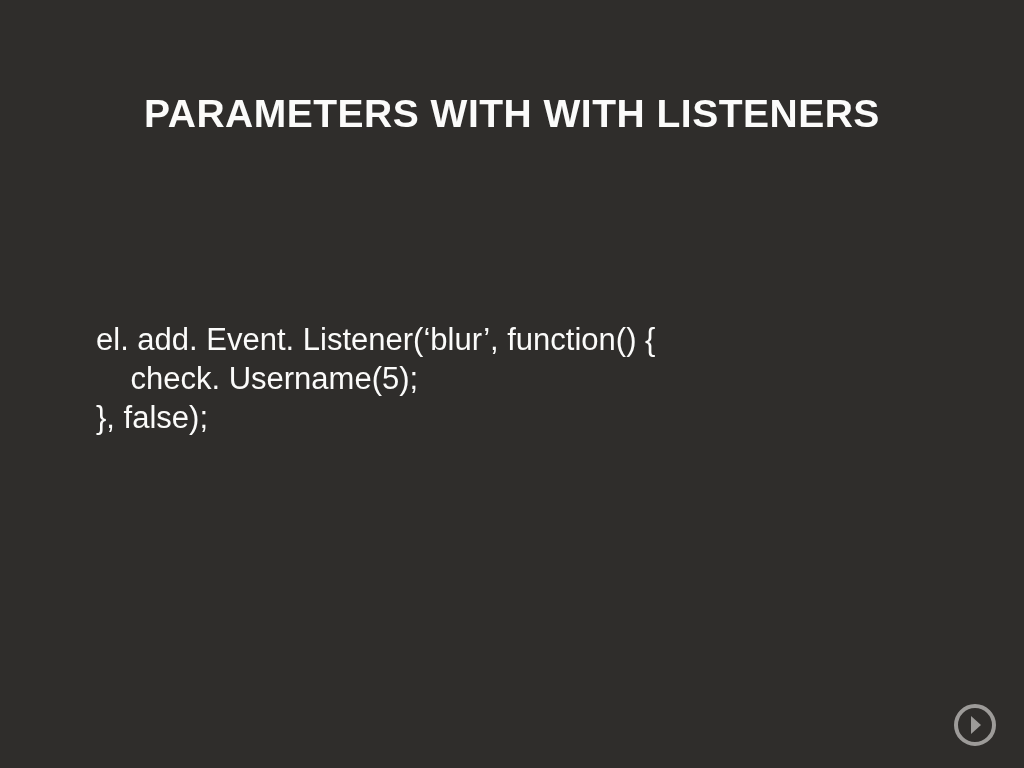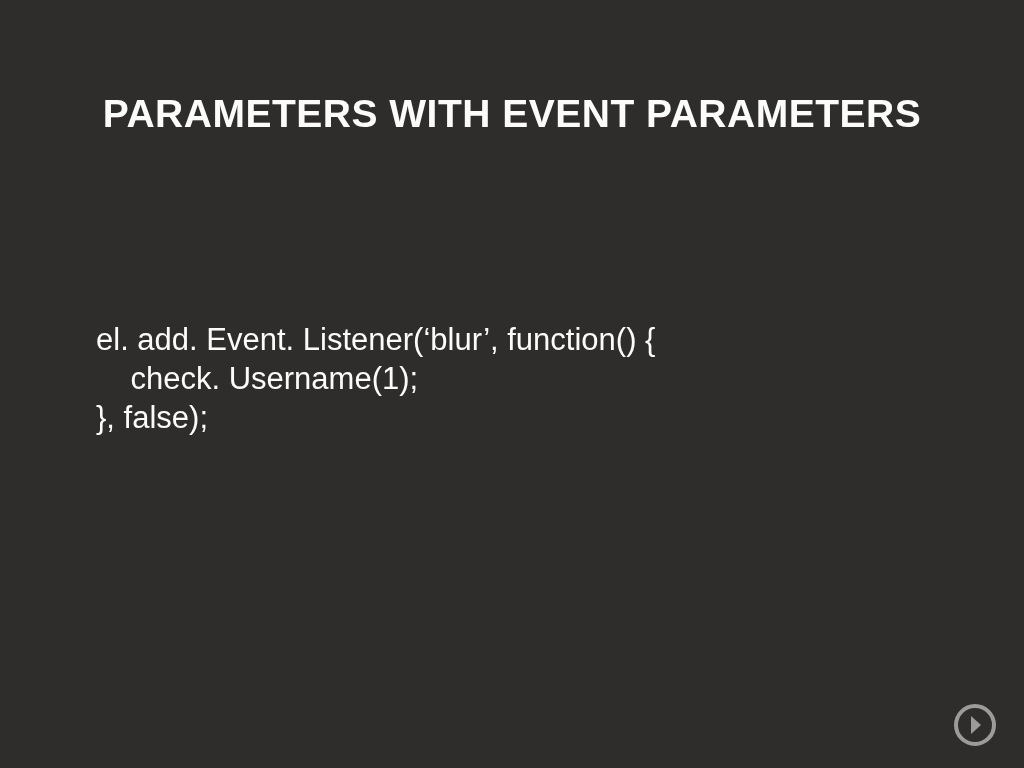--- a/index.html
+++ b/index.html
@@ -52,23 +52,23 @@
   .next-btn svg {
     width: 42px;
     height: 42px;
     display: block;
   }
 </style>
 </head>
 <body>
 
 <div class="slide">
-  <div class="title">PARAMETERS WITH EVENT PARAMETERS</div>
+  <div class="title">PARAMETERS WITH WITH LISTENERS</div>
   <div class="code-block">el. add. Event. Listener(‘blur’, function() {
-    check. Username(1);
+    check. Username(5);
 }, false);</div>
 
   <div class="next-btn" title="Next">
     <span>
       <svg viewBox="0 0 42 42">
         <circle cx="21" cy="21" r="19" fill="none" stroke="#9d9b99" stroke-width="4"></circle>
         <path d="M17 12 L27 21 L17 30 Z" fill="#9d9b99"></path>
       </svg>
     </span>
   </div>

